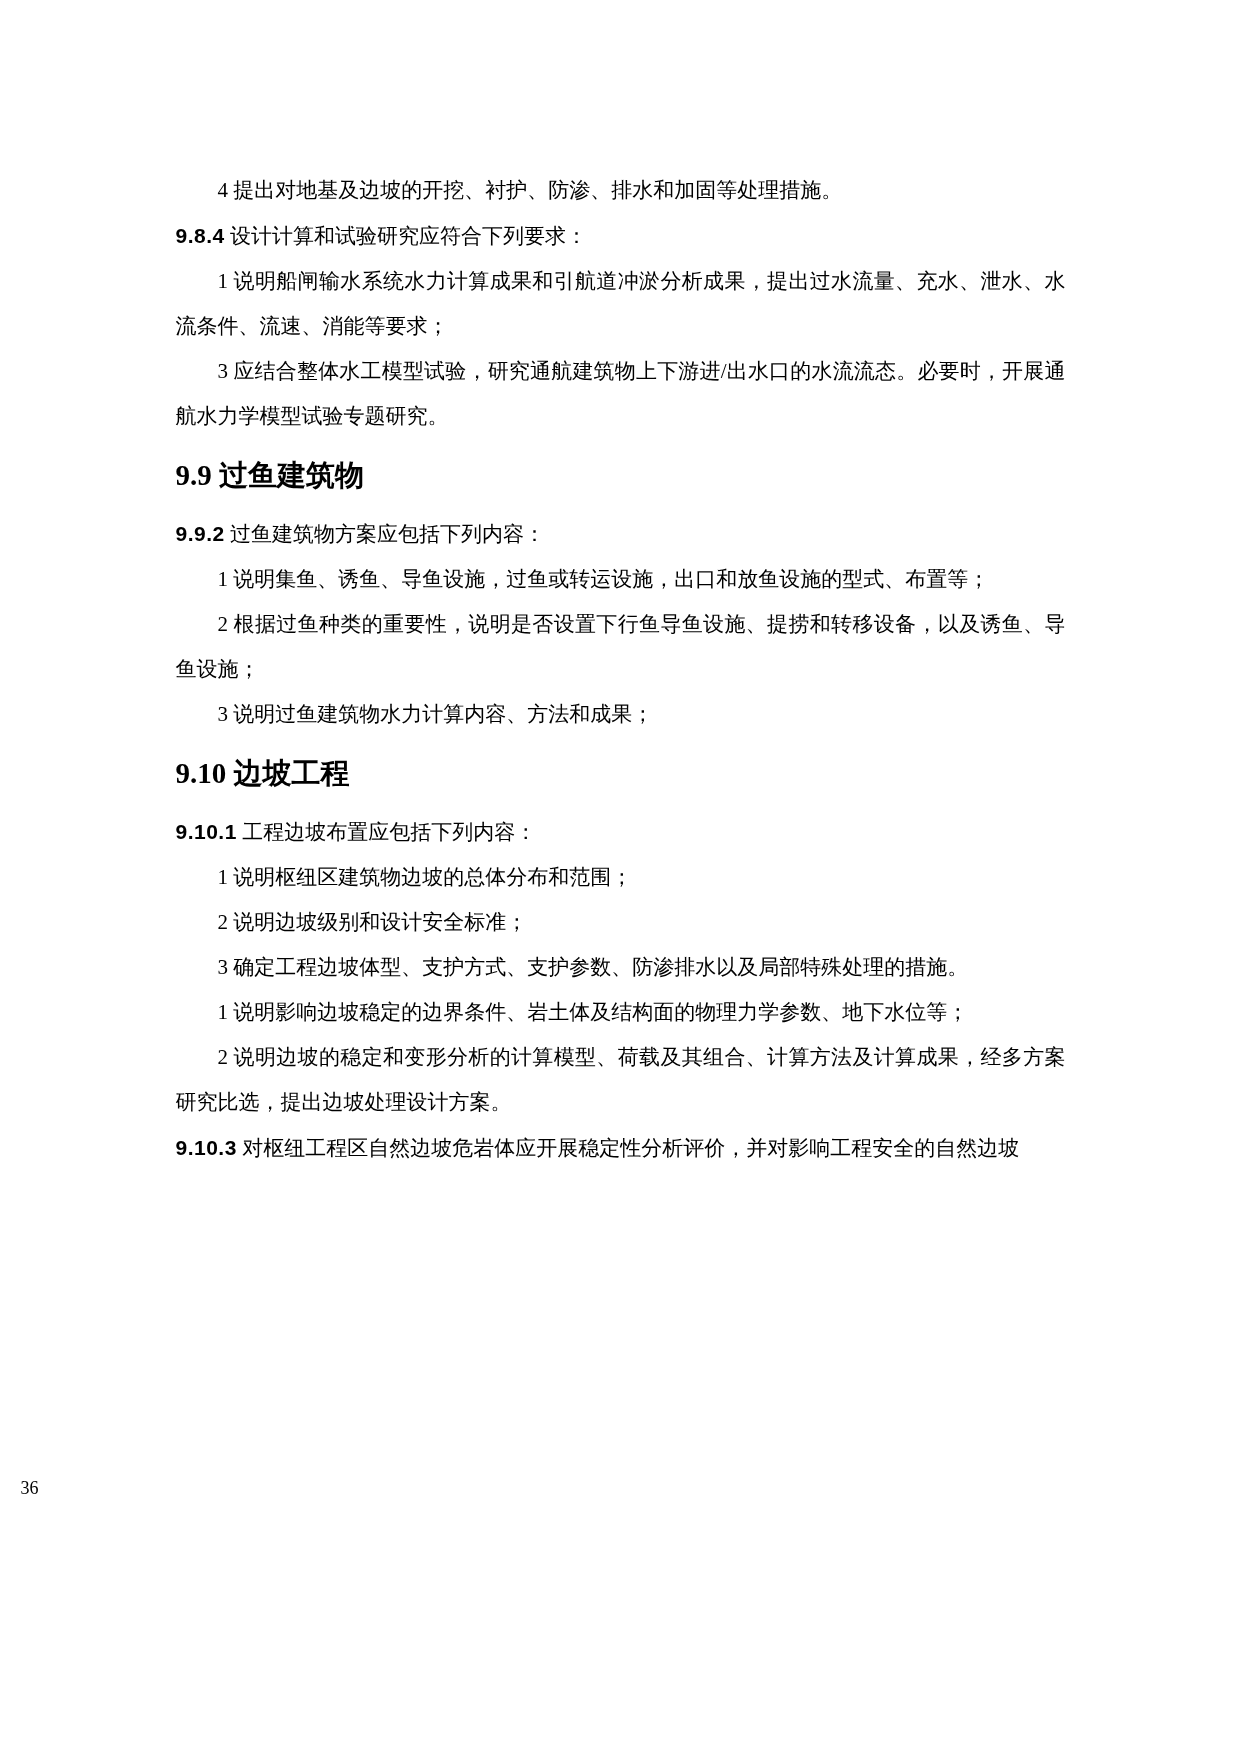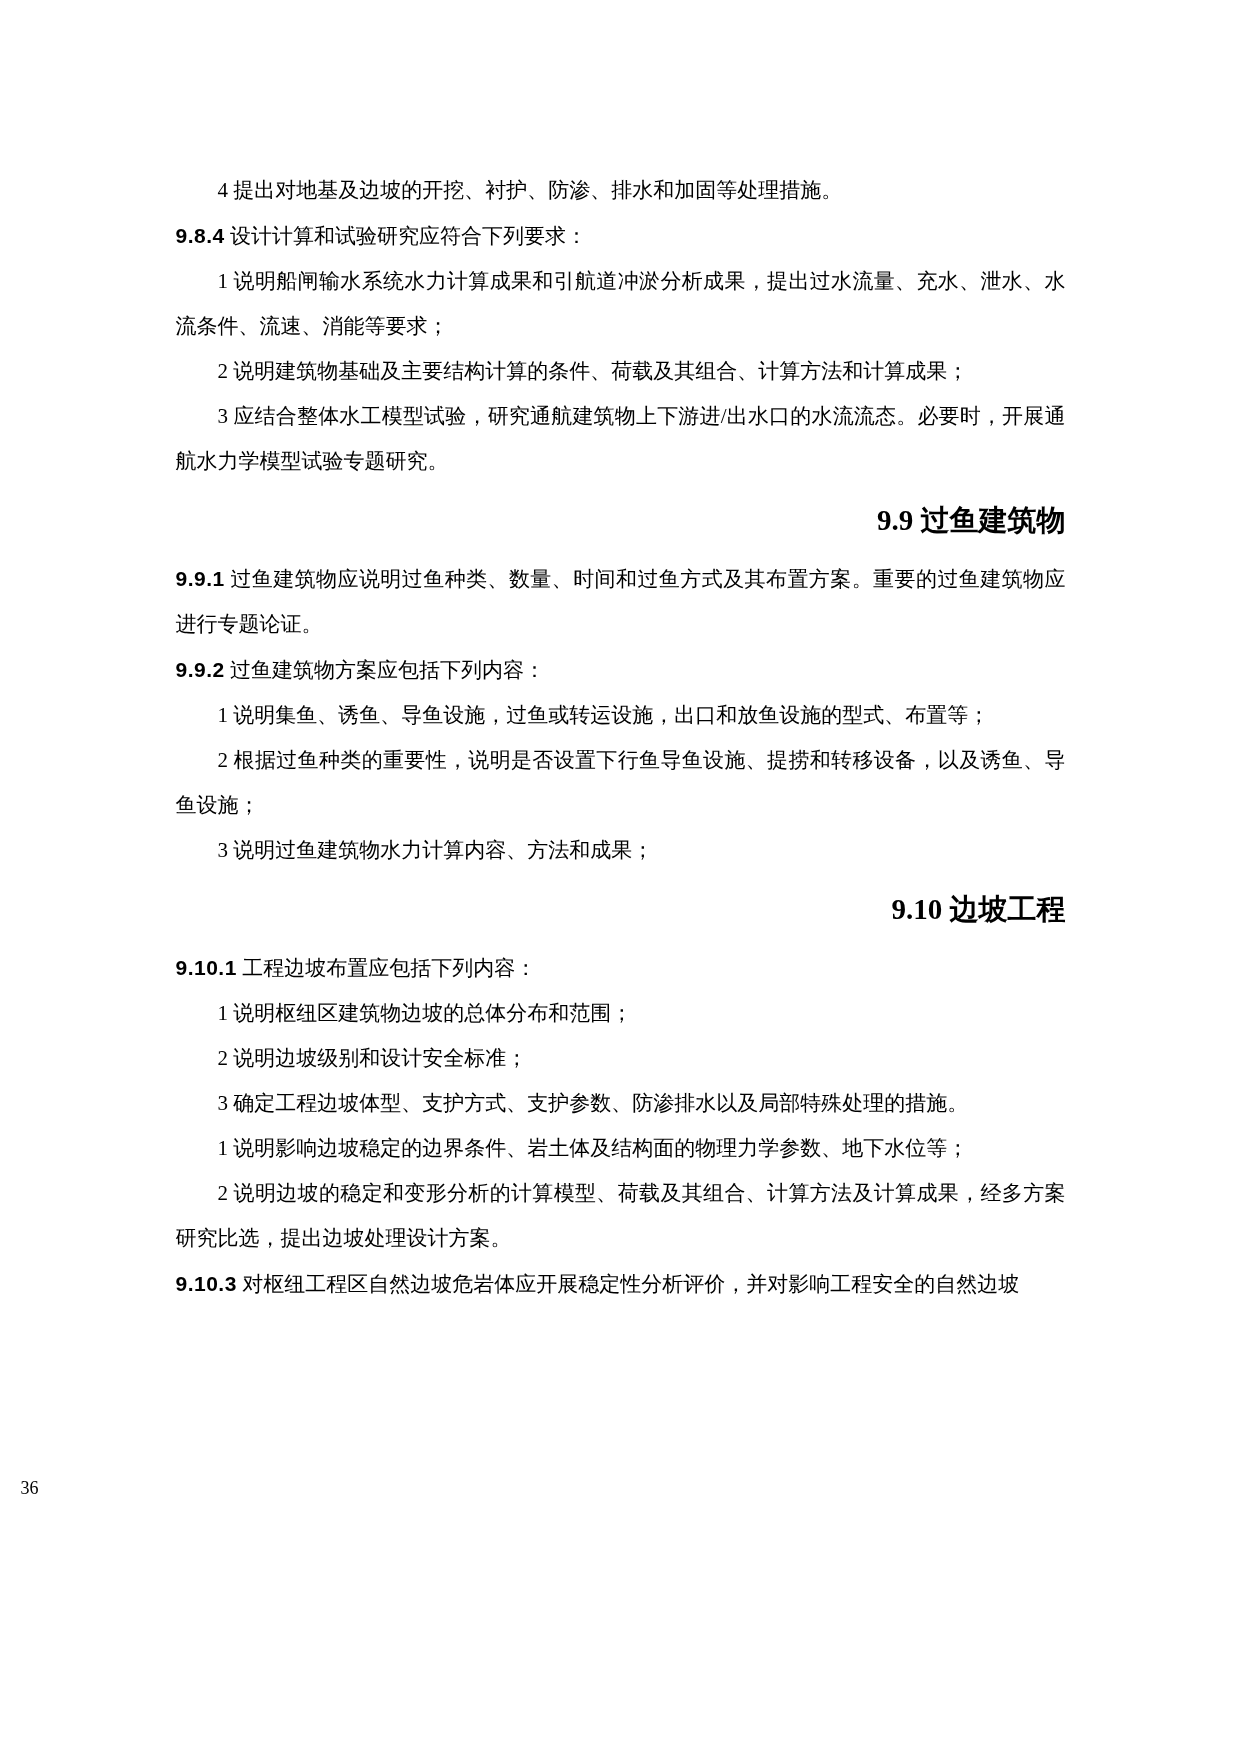--- a/index.html
+++ b/index.html
@@ -30,21 +30,21 @@
   }
   p.clause {
     text-indent: 0;
   }
   p.clause strong {
     font-family: "Liberation Sans", "DejaVu Sans", sans-serif;
     font-weight: bold;
     letter-spacing: 0.5px;
   }
   p.heading {
-    text-align: right;
+    text-align: left;
     text-indent: 0;
     font-weight: bold;
     font-size: 29px;
     line-height: 52px;
     margin: 10px 0 10px 0 !important;
   }
   .page-footer {
     position: absolute;
     left: 0;
     top: 1476px;
@@ -56,24 +56,22 @@
   }
 </style>
 </head>
 <body>
 
 <div class="page">
   <div class="content" id="content">
       <p class="item">4 提出对地基及边坡的开挖、衬护、防渗、排水和加固等处理措施。</p>
       <p class="clause"><strong>9.8.4</strong> 设计计算和试验研究应符合下列要求：</p>
       <p class="item">1 说明船闸输水系统水力计算成果和引航道冲淤分析成果，提出过水流量、充水、泄水、水流条件、流速、消能等要求；</p>
-      <p class="item">2 说明建筑物基础及主要结构计算的条件、荷载及其组合、计算方法和计算成果；</p>
       <p class="item">3 应结合整体水工模型试验，研究通航建筑物上下游进/出水口的水流流态。必要时，开展通航水力学模型试验专题研究。</p>
       <p class="heading">9.9 过鱼建筑物</p>
-      <p class="clause"><strong>9.9.1</strong> 过鱼建筑物应说明过鱼种类、数量、时间和过鱼方式及其布置方案。重要的过鱼建筑物应进行专题论证。</p>
       <p class="clause"><strong>9.9.2</strong> 过鱼建筑物方案应包括下列内容：</p>
       <p class="item">1 说明集鱼、诱鱼、导鱼设施，过鱼或转运设施，出口和放鱼设施的型式、布置等；</p>
       <p class="item">2 根据过鱼种类的重要性，说明是否设置下行鱼导鱼设施、提捞和转移设备，以及诱鱼、导鱼设施；</p>
       <p class="item">3 说明过鱼建筑物水力计算内容、方法和成果；</p>
       <p class="heading">9.10 边坡工程</p>
       <p class="clause"><strong>9.10.1</strong> 工程边坡布置应包括下列内容：</p>
       <p class="item">1 说明枢纽区建筑物边坡的总体分布和范围；</p>
       <p class="item">2 说明边坡级别和设计安全标准；</p>
       <p class="item">3 确定工程边坡体型、支护方式、支护参数、防渗排水以及局部特殊处理的措施。</p>
       <p class="item">1 说明影响边坡稳定的边界条件、岩土体及结构面的物理力学参数、地下水位等；</p>

